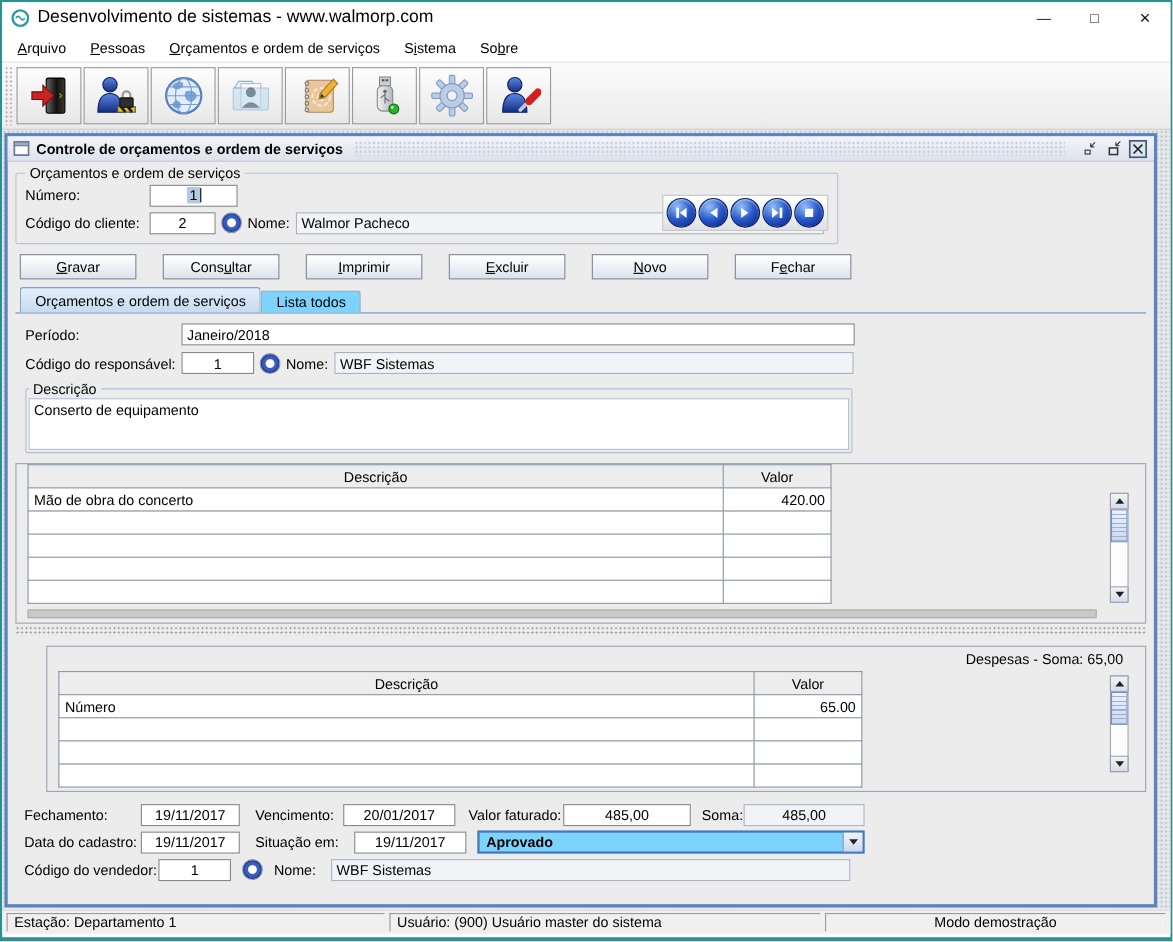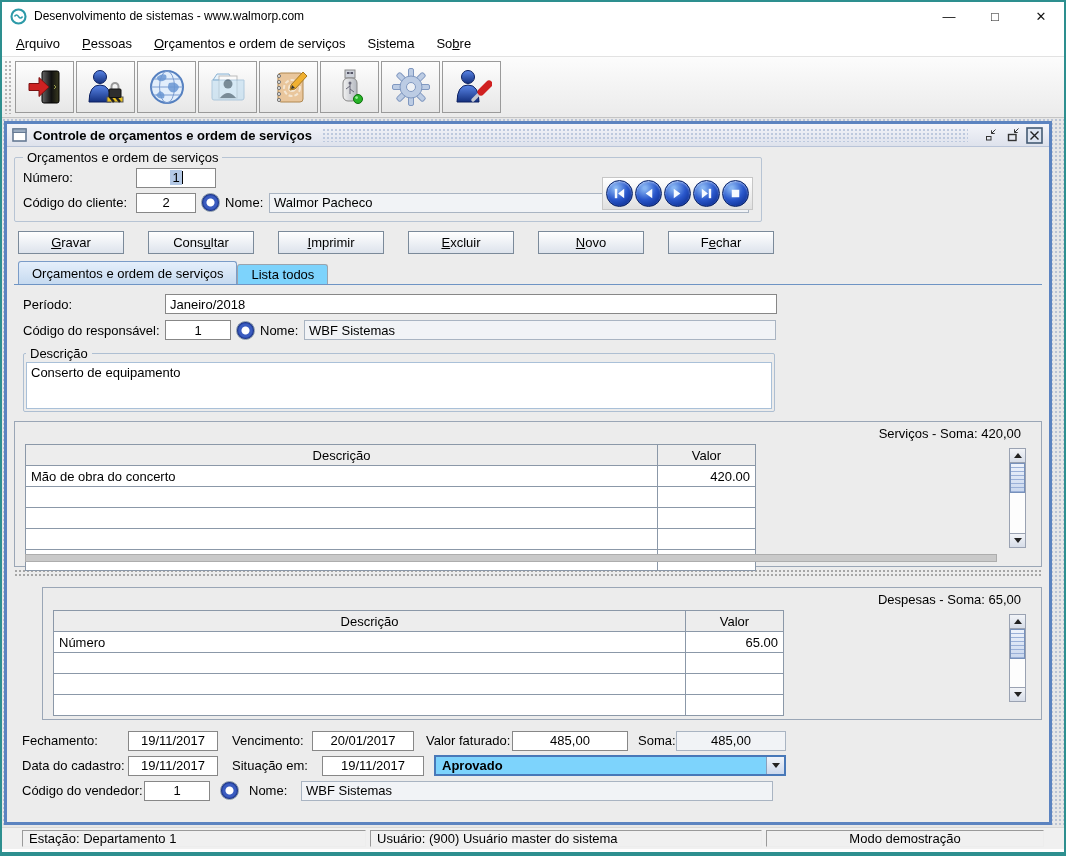--- a/index.html
+++ b/index.html
@@ -10,21 +10,21 @@
     font-size:13px; color:#000;
     background:#fff;
   }
   .win {
     width:1066px; height:856px;
     border:2px solid #2d8f8f; border-bottom-width:4px;
     display:flex; flex-direction:column; background:#fff;
   }
   
   .titlebar { height:28px; background:#fff; display:flex; align-items:center; padding-left:8px; flex:none; }
-  .title-text { margin-left:7px; font-size:12px; }
+  .title-text { margin-left:7px; font-size:16px; }
   .win-controls { margin-left:auto; display:flex; height:100%; }
   .wc-btn { width:46px; height:100%; display:flex; align-items:center; justify-content:center; font-size:13px; color:#111; cursor:default; }
   
   .menubar { height:26px; background:#fff; display:flex; align-items:center; padding-left:8px; flex:none; }
   .menu-item { padding:2px 6px; margin-right:10px; white-space:nowrap; }
   .mn { text-decoration:underline; }
   
   .toolbar { height:62px; background:linear-gradient(#fcfcfc,#ebebeb); border-top:1px solid #e2e2e2; border-bottom:1px solid #c4c4c4; display:flex; align-items:center; padding-left:2px; flex:none; }
   .grip { width:8px; height:54px; margin-right:3px;
     background-image:radial-gradient(#b5b5b5 1px, transparent 1.1px); background-size:4px 4px; }
@@ -101,21 +101,21 @@
   .hscroll { position:absolute; left:10px; right:44px; bottom:4px; height:8px; background:#c9c9c9; border:1px solid #adadad; }
   .splitter { height:9px; margin:2px 0 0 0; flex:none;
     background-image:radial-gradient(#a6a6a6 0.9px, transparent 1px); background-size:4px 4px; }
   
   .bottom { margin-top:8px; flex:none; }
   .bottom .frow { height:25px; padding-left:8px; }
   .combobox { display:flex; align-items:center; width:352px; height:21px; border:2px solid #4878b8; background:#7dd3fc; margin-left:10px; }
   .cb-text { flex:1; font-weight:bold; padding-left:6px; white-space:nowrap; overflow:hidden; }
   .cb-btn { width:18px; height:100%; border-left:1px solid #8aa0bc; background:linear-gradient(#f0f4fa,#ccd8ec); display:flex; align-items:center; justify-content:center; }
   
-  .statusbar { height:22px; flex:none; background:#f0f0f0; display:flex; gap:4px; padding:2px 20px; border-top:1px solid #d8d8d8; }
+  .statusbar { height:22px; flex:none; background:#f0f0f0; display:flex; gap:4px; padding:2px 4px; border-top:1px solid #d8d8d8; }
   .sp { border:1px solid; border-color:#9a9a9a #ededed #ededed #9a9a9a; background:#f0f0f0; display:flex; align-items:center; padding:0 6px; white-space:nowrap; overflow:hidden; }
   .sp1 { width:344px; } .sp2 { width:392px; } .sp3 { flex:1; justify-content:center; }
 </style>
 </head>
 <body>
 
 <div class="win">
 
   <div class="titlebar">
     <svg width="17" height="17" viewBox="0 0 16 16">
@@ -384,21 +384,20 @@
             <span class="flabel" style="width:44px">Nome:</span>
             <div class="box readonly" style="width:472px">WBF Sistemas</div>
           </div>
           <fieldset class="gb-desc">
             <legend>Descrição</legend>
             <div class="desc-area">Conserto de equipamento</div>
           </fieldset>
         </div>
 
         <div class="spanel services">
-          <div class="sum">Serviços - Soma: 420,00</div>
           <table class="grid">
             <colgroup>
                 <col class="c-desc">
                 <col class="c-val">
               </colgroup>
             <tbody>
                 <tr>
               <th>Descrição</th>
               <th>Valor</th>
             </tr>

